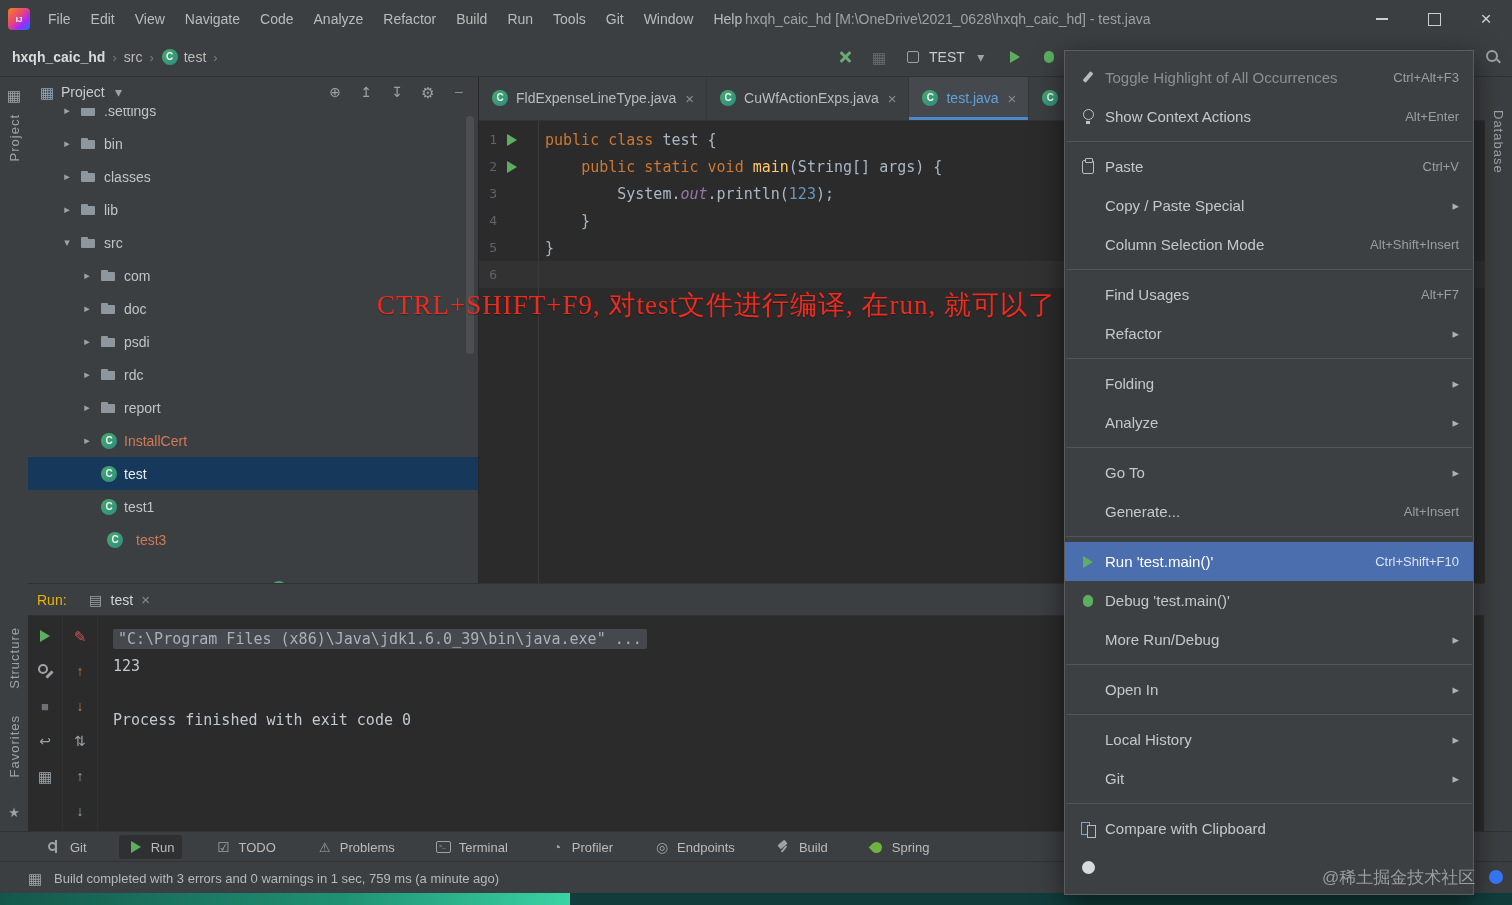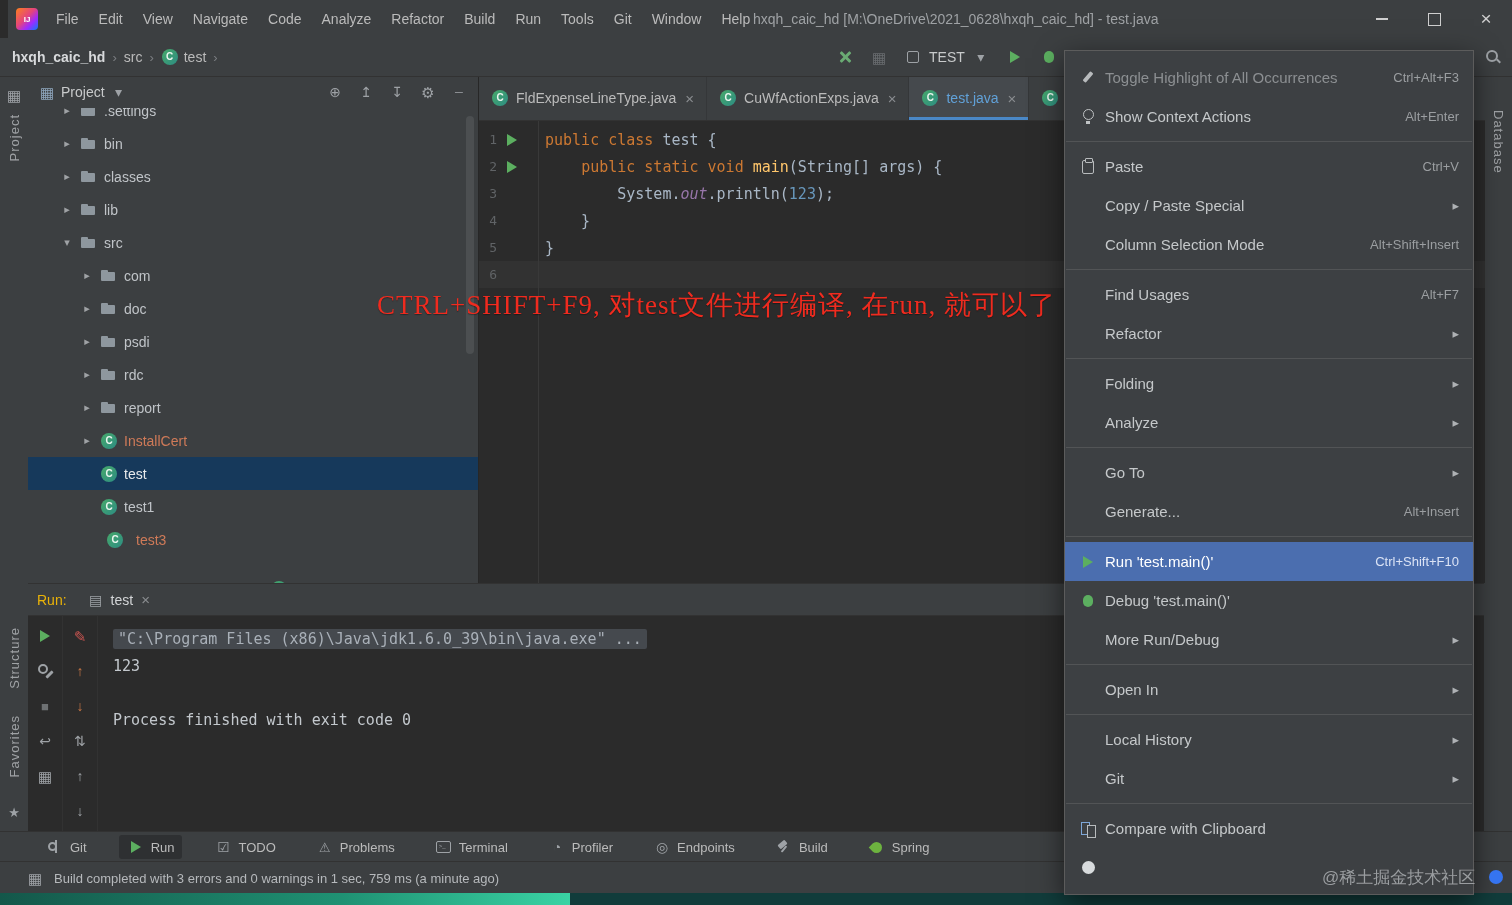--- a/index.html
+++ b/index.html
@@ -59,21 +59,21 @@
   .lightbulb-icon::before{content:"";width:9px;height:9px;border:1.5px solid #c0c3c5;border-radius:50%;margin-bottom:4px}
   .lightbulb-icon::after{content:"";position:absolute;bottom:2px;left:7px;width:4px;height:3px;background:#c0c3c5}
   .paste-icon::before{content:"";width:10px;height:12px;border:1.5px solid #b8bbbd;border-radius:2px}
   .paste-icon::after{content:"";position:absolute;top:0;left:6px;width:6px;height:3px;background:#3d4043;border:1.5px solid #b8bbbd;border-radius:1px}
   .compare-icon::before{content:"";position:absolute;left:2px;top:2px;width:7px;height:11px;border:1.5px solid #7ea7d8}
   .compare-icon::after{content:"";position:absolute;left:8px;top:5px;width:7px;height:11px;border:1.5px solid #b8bbbd;background:#3d4043}
   .github-icon::before{content:"";width:13px;height:13px;background:#d8dbdd;border-radius:50%}
   .config-icon::before{content:"";width:10px;height:10px;border:1.5px solid #9ea2a6;border-radius:2px}
 
   
-  #titlebar{position:absolute;left:8px;top:0;right:0;height:38px;background:#3c3f41;display:flex;align-items:center;padding-left:8px;z-index:3}
+  #titlebar{position:absolute;left:0;top:0;right:0;height:38px;background:#3c3f41;display:flex;align-items:center;padding-left:8px;z-index:3}
   .logo{width:22px;height:22px;border-radius:4px;margin-right:8px;flex:none;
         background:linear-gradient(135deg,#fc801d,#e4447d 45%,#9f2aff 70%,#087cfa);
         color:#fff;font-size:8px;font-weight:bold;display:flex;align-items:center;justify-content:center}
   #menubar{display:flex;height:38px}
   .menu-item{padding:0 10px;line-height:38px;font-size:14px;color:#bbbbbb;cursor:default}
   .win-title{position:absolute;left:745px;top:0;line-height:38px;font-size:14px;color:#9fa2a5;white-space:nowrap}
   .win-controls{position:absolute;right:0;top:0;display:flex;height:38px}
   .win-btn{width:52px;height:38px;display:flex;align-items:center;justify-content:center}
   .wb-min{width:12px;height:2px;background:#cfcfcf}
   .wb-max{width:11px;height:11px;border:1.5px solid #cfcfcf;display:block}

